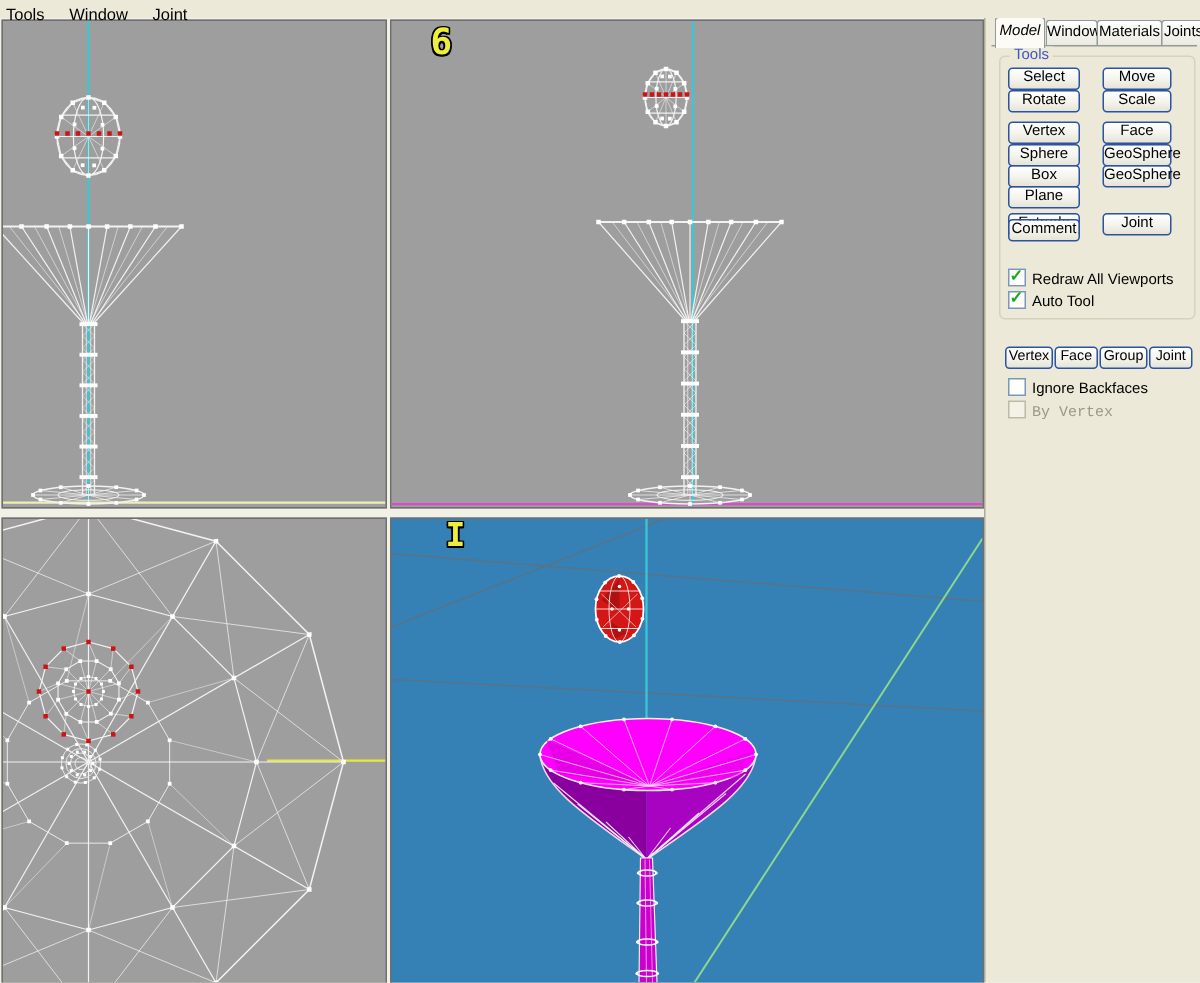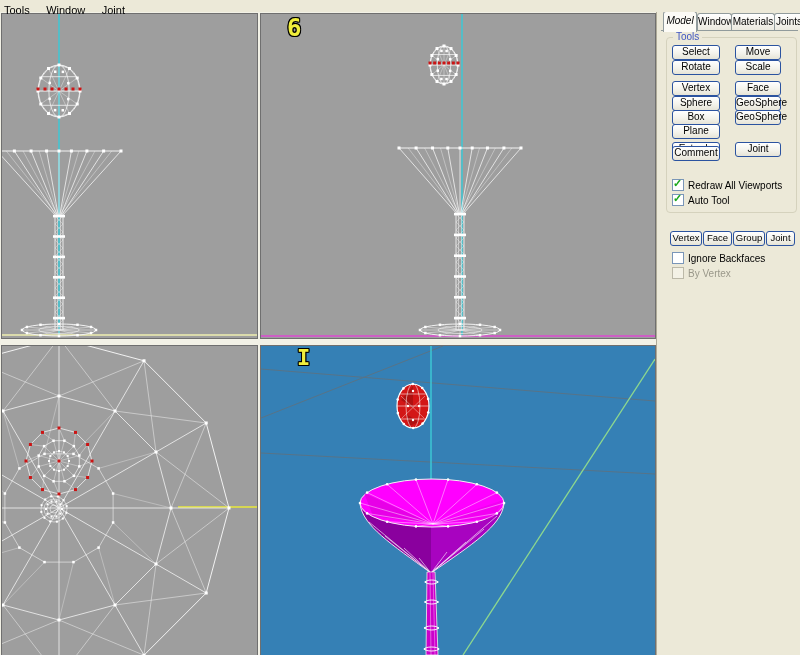--- a/index.html
+++ b/index.html
@@ -43,21 +43,21 @@
     font-size:10px;line-height:12px;text-align:center;color:#000;cursor:default;box-sizing:content-box;
   }
   .xpbtn.small{font-size:9.5px;}
   .check{position:absolute;height:12px;font-size:10px;color:#000;cursor:default;white-space:nowrap;}
   .check .box{
     display:inline-block;width:10px;height:10px;background:#fff;border:1px solid #7a96b8;
     vertical-align:-2px;margin-right:4px;position:relative;
   }
   .check .tick{position:absolute;left:0;top:-3px;font-size:11px;font-weight:bold;color:#1ca81c;display:none;}
   .check.on .tick{display:block;}
-  .check.disabled{color:#9a988a;}
+  .check.disabled{color:#9a988a;font-family:Liberation Mono, monospace;}
   .check.disabled .box{border-color:#bcb9a8;background:#f4f2e6;}
 </style>
 </head>
 <body>
 
 <div class="menubar">
   <span class="menu-item">Tools</span>
   <span class="menu-item">Window</span>
   <span class="menu-item">Joint</span>
 </div>

